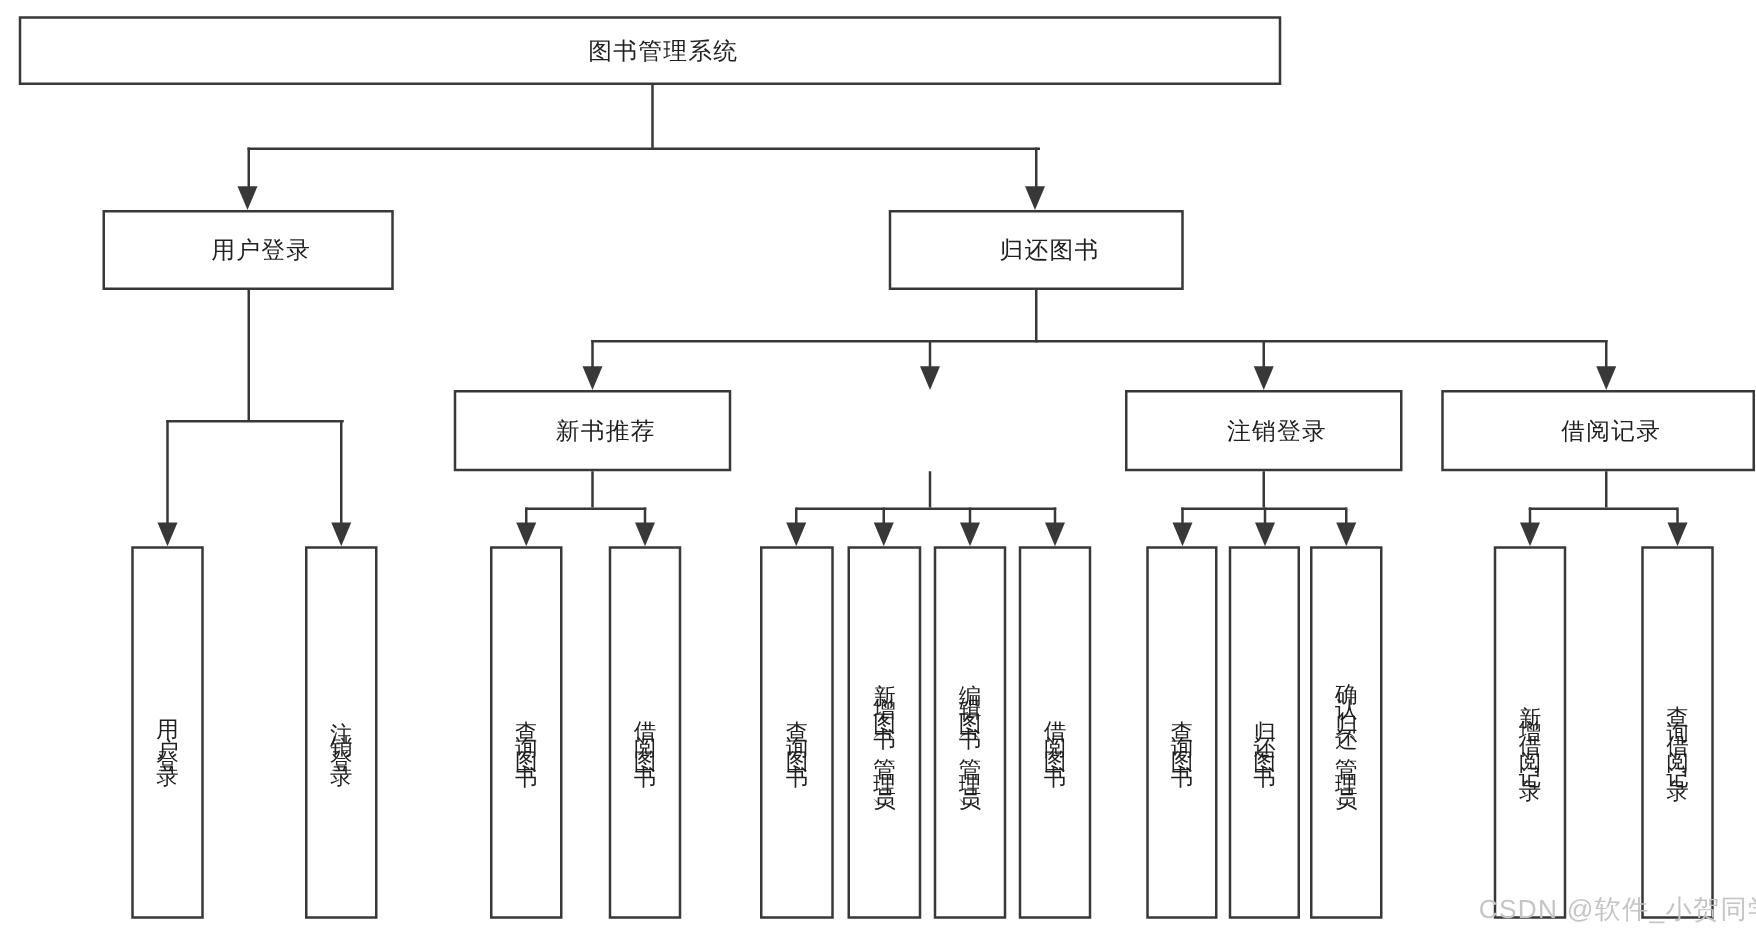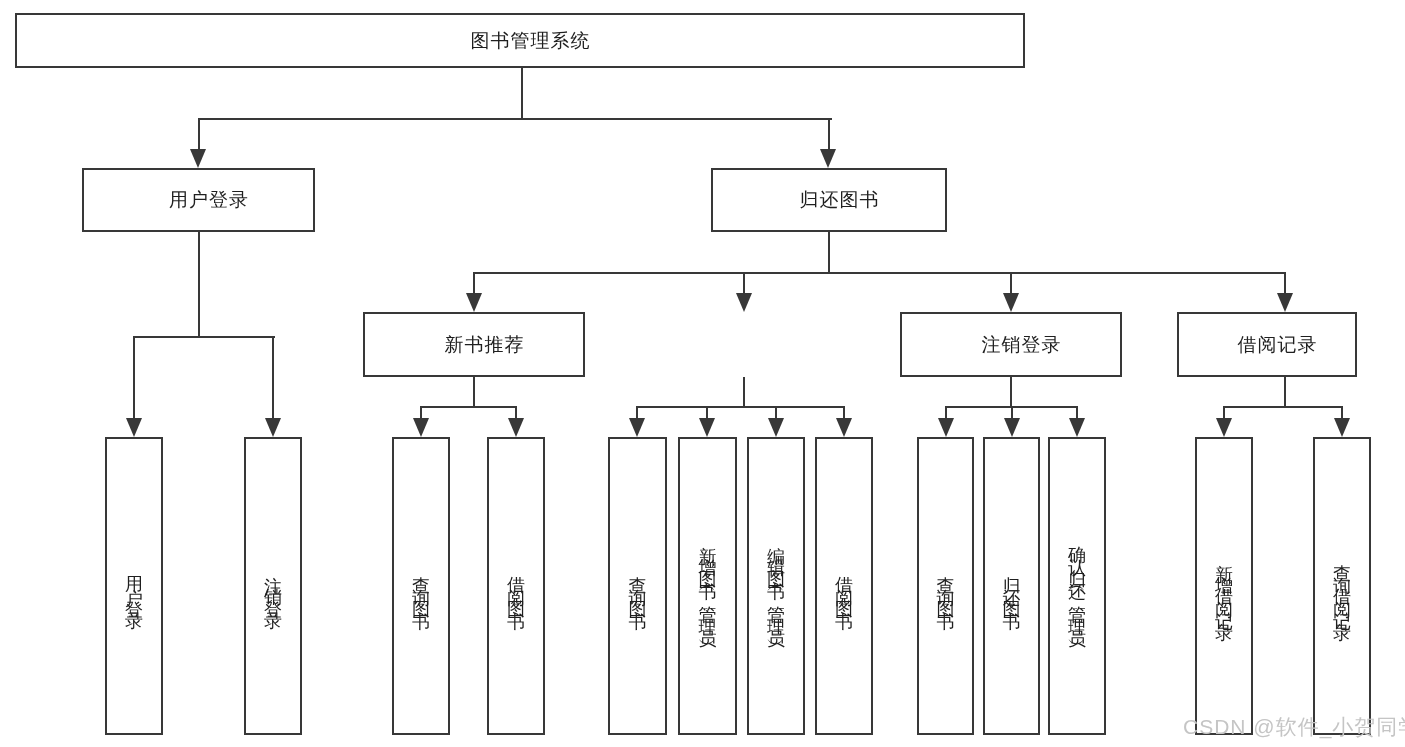--- a/index.html
+++ b/index.html
@@ -93,21 +93,21 @@
   <div class="ah" style="left:1003px;top:293px;"></div>
   <div class="vl" style="left:1284px;top:272px;height:22px;"></div>
   <div class="ah" style="left:1277px;top:293px;"></div>
 
   <div class="box hbox" style="left:363px;top:312px;width:222px;height:65px;font-family:Liberation Serif, serif;">
     <span>新书推荐</span>
   </div>
   <div class="box hbox" style="left:900px;top:312px;width:222px;height:65px;">
     <span>注销登录</span>
   </div>
-  <div class="box hbox" style="left:1177px;top:312px;width:180px;height:65px;">
+  <div class="box hbox" style="left:1153px;top:312px;width:251px;height:65px;">
     <span>借阅记录</span>
   </div>
 
   <div class="vl" style="left:473px;top:377px;height:29px;"></div>
   <div class="hl" style="left:420px;top:406px;width:97px;"></div>
   <div class="vl" style="left:420px;top:406px;height:14px;"></div>
   <div class="ah" style="left:413px;top:418px;"></div>
   <div class="vl" style="left:515px;top:406px;height:14px;"></div>
   <div class="ah" style="left:508px;top:418px;"></div>
 

